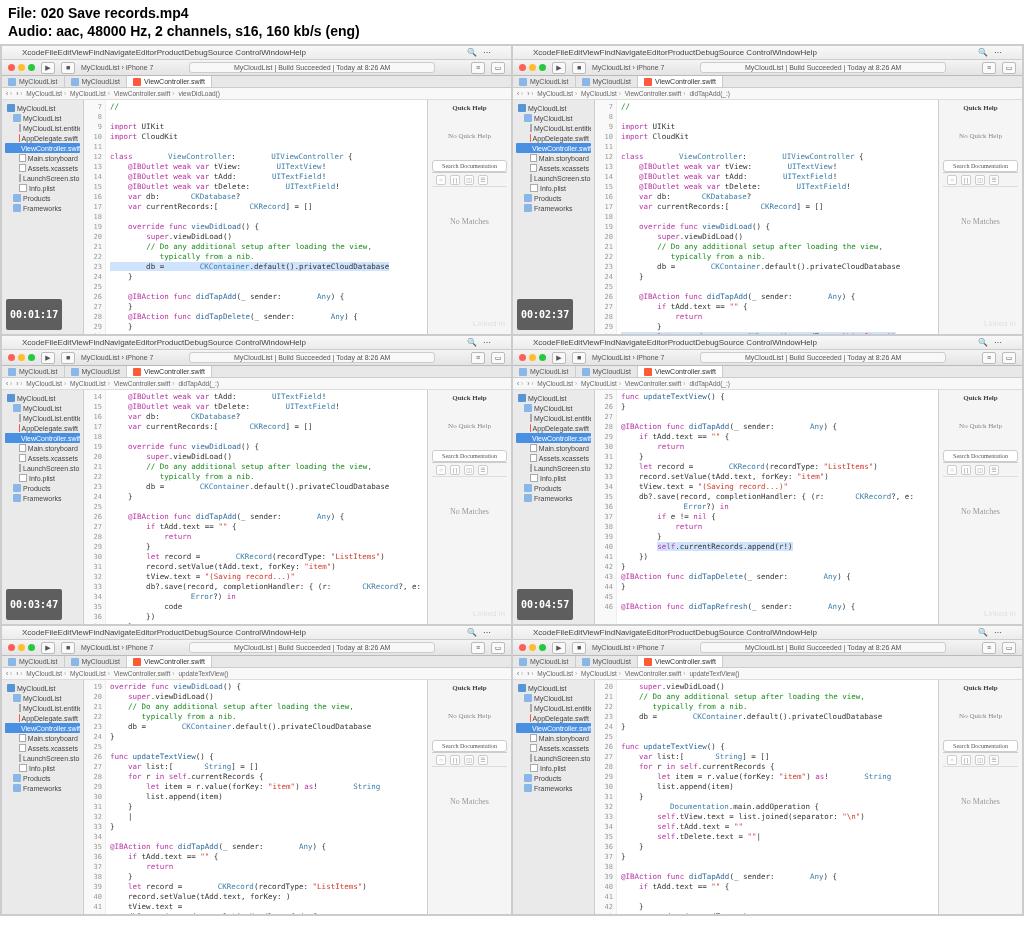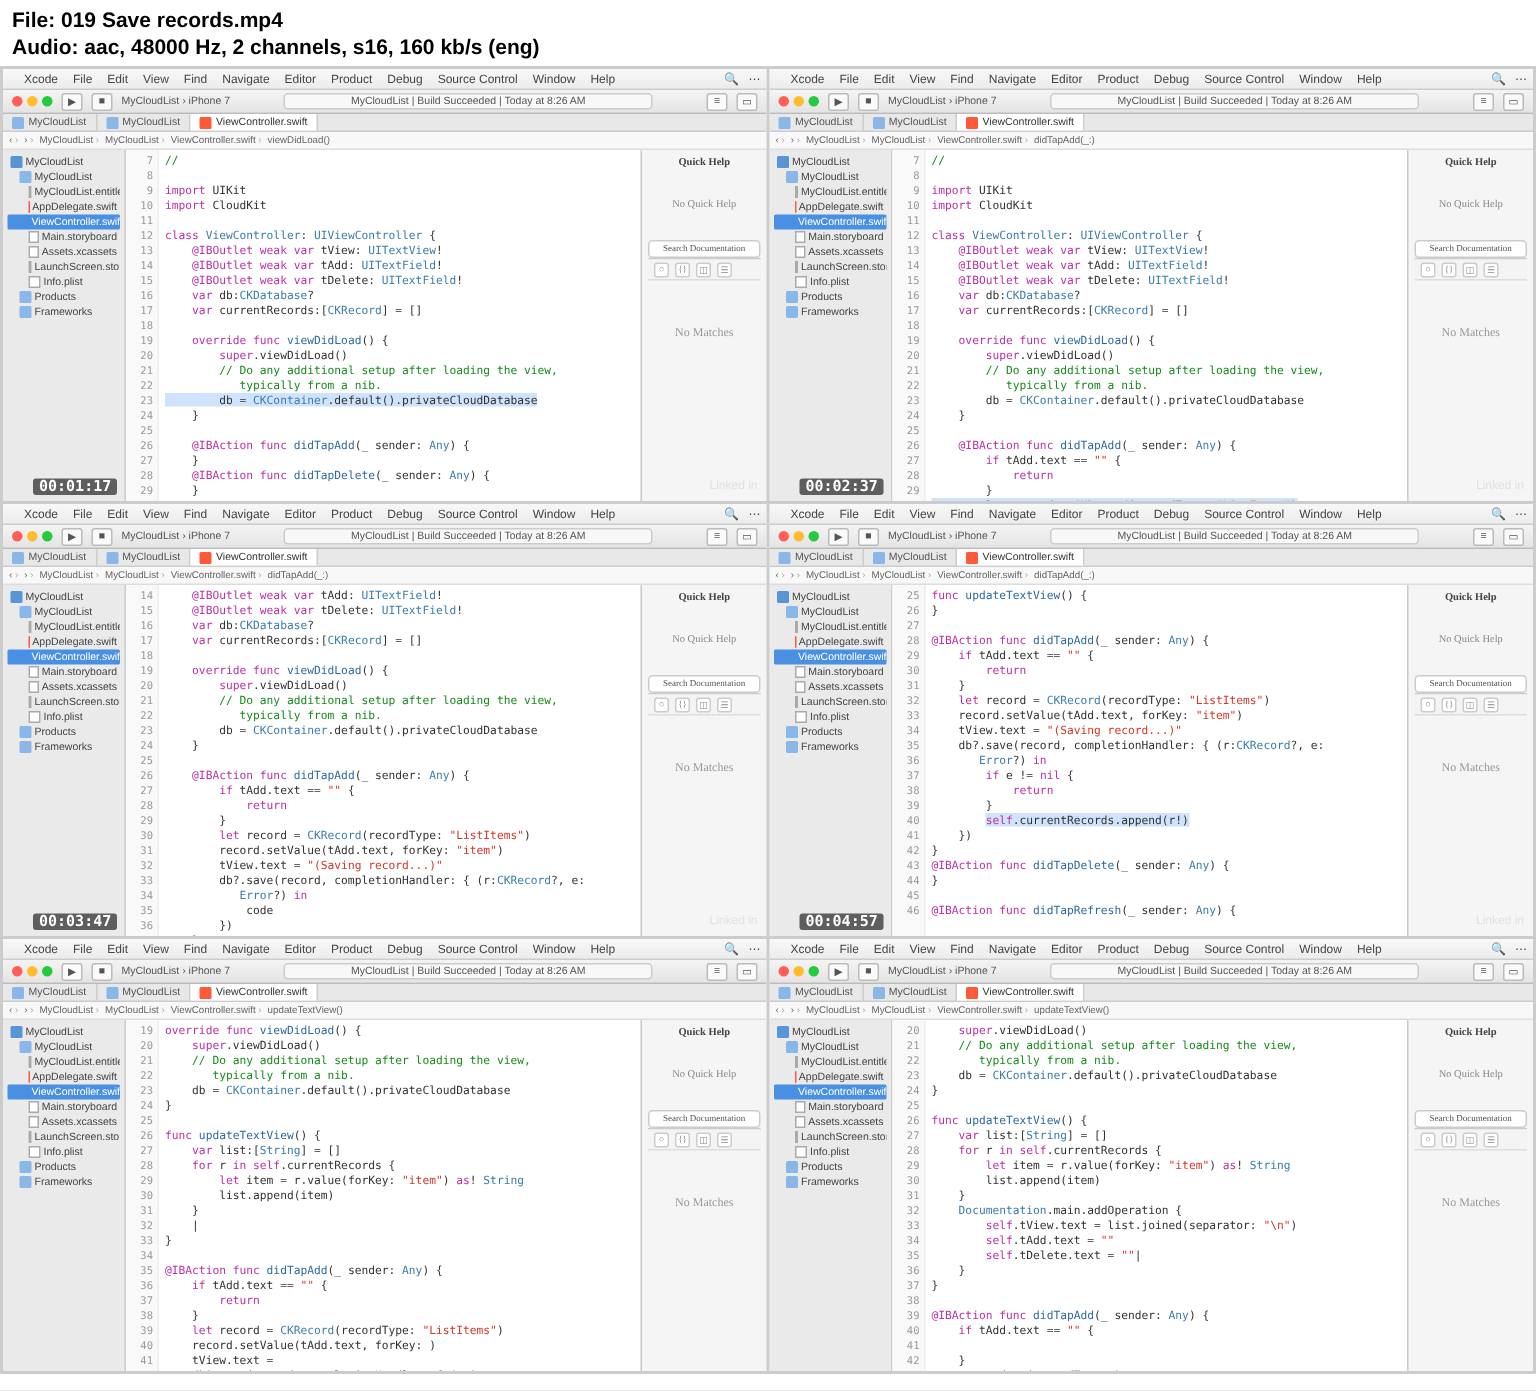--- a/index.html
+++ b/index.html
@@ -1,20 +1,20 @@
 <!DOCTYPE html>
 <html><head>
 <meta charset="utf-8">
 <style>
 * { box-sizing: border-box; margin: 0; padding: 0; }
 body { font-family: -apple-system, "Helvetica Neue", Arial, sans-serif; font-size: 9px; background: #fff; width: 1024px; }
 .header-info { background: #fff; padding: 4px 8px; font-size: 14px; font-weight: bold; line-height: 1.3; }
 .grid { display: grid; grid-template-columns: 1fr 1fr; grid-template-rows: repeat(3, 1fr); gap: 2px; background: #ccc; padding: 2px; }
 .panel { background: #f0f0f0; display: flex; flex-direction: column; height: 288px; position: relative; overflow: hidden; }
-.menubar { background: linear-gradient(#f8f8f8,#ececec); display: flex; align-items: center; gap: 10px; padding: 2px 4px; height: 14px; font-size: 8px; color: #444; border-bottom: 1px solid #ccc; }
+.menubar { background: linear-gradient(#f8f8f8,#ececec); display: flex; align-items: center; padding: 2px 20px; height: 14px; font-size: 8px; color: #444; border-bottom: 1px solid #ccc; }
 .menubar .apple { font-size: 10px; }
 .menubar .right { margin-left: auto; display: flex; gap: 6px; }
 .toolbar { background: linear-gradient(#f4f4f4,#e4e4e4); display: flex; align-items: center; gap: 6px; padding: 2px 6px; height: 16px; border-bottom: 1px solid #bbb; }
 .traffic { display: flex; gap: 3px; }
 .dot { width: 7px; height: 7px; border-radius: 50%; }
 .dot.r{background:#ff5f56;} .dot.y{background:#ffbd2e;} .dot.g{background:#27c93f;}
 .tbtn { width: 14px; height: 12px; background: #fafafa; border: 1px solid #bbb; border-radius: 2px; display: flex; align-items: center; justify-content: center; font-size: 7px; color: #555; }
 .status { flex:1; text-align:center; font-size:7px; color:#555; background:#f8f8f8; border:1px solid #ccc; border-radius:3px; padding:1px 4px; margin:0 30px; white-space:nowrap; overflow:hidden; }
 .tabbar { display:flex; background:#e8e8e8; border-bottom:1px solid #ccc; height:12px; font-size:7px; }
 .tab { padding:1px 6px; border-right:1px solid #ccc; color:#555; display:flex; align-items:center; gap:3px; }
@@ -27,46 +27,46 @@
 .sb-ind2 { padding-left:14px; }
 .sb-icon { width:8px; height:8px; display:inline-block; }
 .folder-icon { background:#8bb7e8; border-radius:1px; }
 .swift-icon { background:#fd5a3a; border-radius:1px; }
 .doc-icon { background:#fff; border:0.5px solid #aaa; }
 .proj-icon { background:#5995d4; border-radius:1px; }
 .editor { flex:1; background:#fff; display:flex; overflow:hidden; }
 .gutter { width:22px; background:#f9f9f9; color:#999; font-size:7px; text-align:right; padding:2px 3px 2px 1px; line-height:10px; border-right:1px solid #eee; font-family:Menlo,monospace; }
 .code { flex:1; padding:2px 4px; font-family:Menlo,monospace; font-size:7.5px; line-height:10px; white-space:pre; overflow:hidden; color:#333; }
 .kw { color:#b933a5; }
-.type { color:#3c7ea8; }
+.type { color:#3c7ea8;margin-left:31px; }
 .str { color:#d0392b; }
 .cm { color:#1a8b1f; }
 .fn { color:#2f6b9e; }
 .self { color:#b933a5; }
 .hl { background:#cfe3fc; }
 .help { width:84px; background:#f5f5f5; border-left:1px solid #ccc; padding:4px; font-size:7px; color:#888; text-align:center; }
 .help-hd { font-weight:bold; color:#444; margin-bottom:4px; }
 .help-nq { margin:20px 0; }
 .help-btn { background:#fff; border:1px solid #ccc; border-radius:3px; padding:2px 4px; font-size:6px; color:#555; }
 .no-match { text-align:center; color:#999; padding:30px 0; font-size:8px; }
 .minibar { height:14px; background:#f4f4f4; border-bottom:1px solid #ddd; display:flex; gap:4px; padding:2px 4px; align-items:center; }
 .minibtn { width:10px; height:10px; border:1px solid #ccc; border-radius:2px; background:#fff; font-size:6px; display:flex; align-items:center; justify-content:center; }
-.ts { position:absolute; left:20px; bottom:4px; background:rgba(0,0,0,0.6); color:#fff; font-size:10px; padding:0 4px; font-weight:bold; border-radius:2px; font-family:monospace;text-align:right; }
+.ts { position:absolute; left:4px; bottom:4px; background:rgba(0,0,0,0.6); color:#fff; font-size:10px; padding:10px 4px; font-weight:bold; border-radius:2px; font-family:monospace;text-align:right; }
 .wm { position:absolute; right:6px; bottom:6px; color:#ccc; font-size:8px; opacity:0.5; }
 .jumpbar { height:12px; background:#f8f8f8; border-bottom:1px solid #ddd; font-size:6.5px; color:#666; padding:1px 4px; display:flex; gap:4px; align-items:center; }
 .jumpbar span:after { content:" ›"; color:#aaa; }
 .jumpbar span:last-child:after { content:""; }
 .helpcol { display:flex; flex-direction:column;font-family:Liberation Serif, serif; }
 .helplow { border-top:1px solid #ccc; flex:1; }
 </style>
 </head>
 <body>
 
 <div class="header-info">
-  <div>File: 019 Save records.mp4</div>
+  <div>File: 020 Save records.mp4</div>
   <div>Audio: aac, 48000 Hz, 2 channels, s16, 160 kb/s (eng)</div>
 </div>
 
 <div class="grid" id="grid">
   <div class="panel">
     <div class="menubar">
       <span class="apple"></span>
       <span>Xcode</span>
         <span>File</span>
         <span>Edit</span>

